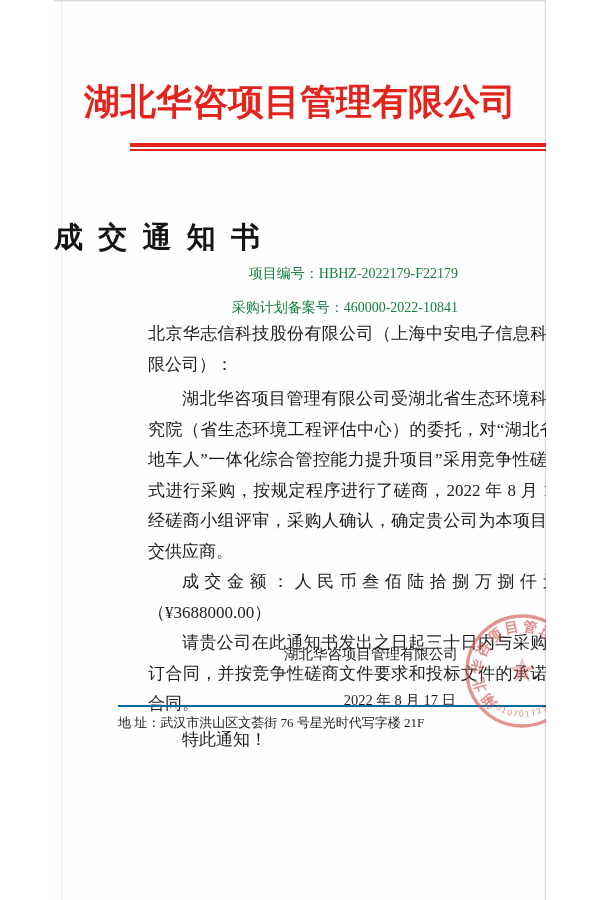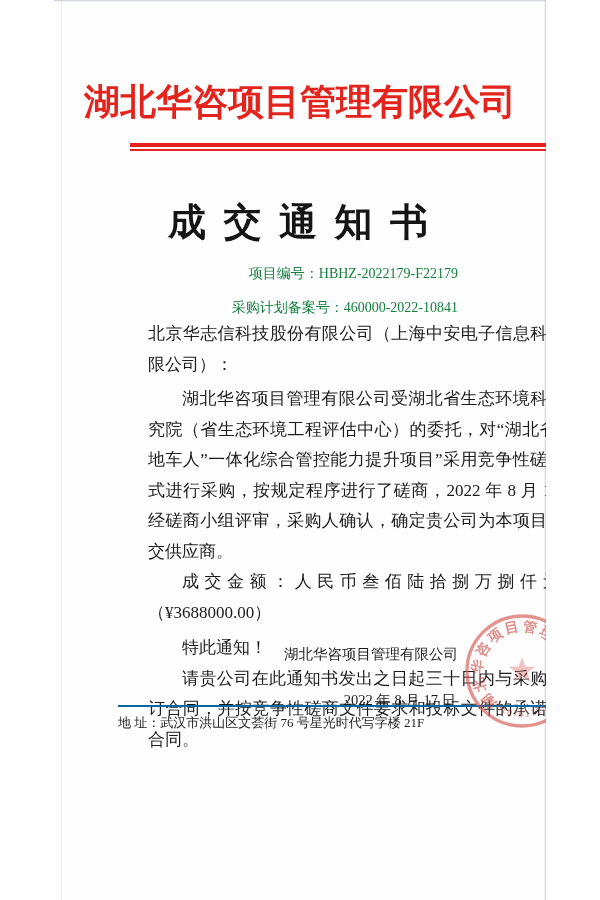--- a/index.html
+++ b/index.html
@@ -34,23 +34,23 @@
     letter-spacing: 0px;
     font-family: "Liberation Serif", "DejaVu Serif", serif;
     white-space: nowrap;
   }
   .header-divider { position: absolute; top: 143px; left: 76px; width: 447px; }
   .header-divider .thick { height: 4px; background: #e4231c; }
   .header-divider .gap   { height: 2px; background: transparent; }
   .header-divider .thin  { height: 2px; background: #e4231c; }
 
   .doc-title {
-    position: absolute; top: 197px; left: 0; width: 100%;
-    text-align: center;
-    font-size: 38px; font-weight: 700;
+    position: absolute; top: 218px; left: 0; width: 100%;
+    text-align: left;
+    font-size: 29px; font-weight: 700;
     letter-spacing: 4px;
     color: #141414;
     white-space: nowrap;
   }
 
   .meta {
     position: absolute; top: 257px; right: 88px;
     text-align: right;
     font-size: 14px; line-height: 34px;
     color: #15803d;
@@ -114,22 +114,22 @@
 
   <div class="meta">
     <div>项目编号：HBHZ-2022179-F22179</div>
     <div>采购计划备案号：460000-2022-10841</div>
   </div>
 
   <div class="body-text">
     <p class="addressee">北京华志信科技股份有限公司（上海中安电子信息科技有限公司）：</p>
     <p class="indent">湖北华咨项目管理有限公司受湖北省生态环境科学研究院（省生态环境工程评估中心）的委托，对“湖北省“天地车人”一体化综合管控能力提升项目”采用竞争性磋商方式进行采购，按规定程序进行了磋商，2022 年 8 月 16 日经磋商小组评审，采购人确认，确定贵公司为本项目的成交供应商。</p>
     <p class="indent">成交金额：人民币叁佰陆拾捌万捌仟元整（¥3688000.00）</p>
+    <p class="indent">请贵公司在此通知书发出之日起三十日内与采购人签订合同，并按竞争性磋商文件要求和投标文件的承诺履行合同。</p>
     <p class="indent closing">特此通知！</p>
-    <p class="indent">请贵公司在此通知书发出之日起三十日内与采购人签订合同，并按竞争性磋商文件要求和投标文件的承诺履行合同。</p>
   </div>
 
   <div class="signature">
     <div>湖北华咨项目管理有限公司</div>
     <div class="sig-date">2022 年 8 月 17 日</div>
   </div>
 
   <div class="seal">
     <svg width="120" height="124" viewBox="0 0 120 124" xmlns="http://www.w3.org/2000/svg">
       <g opacity="0.62">

